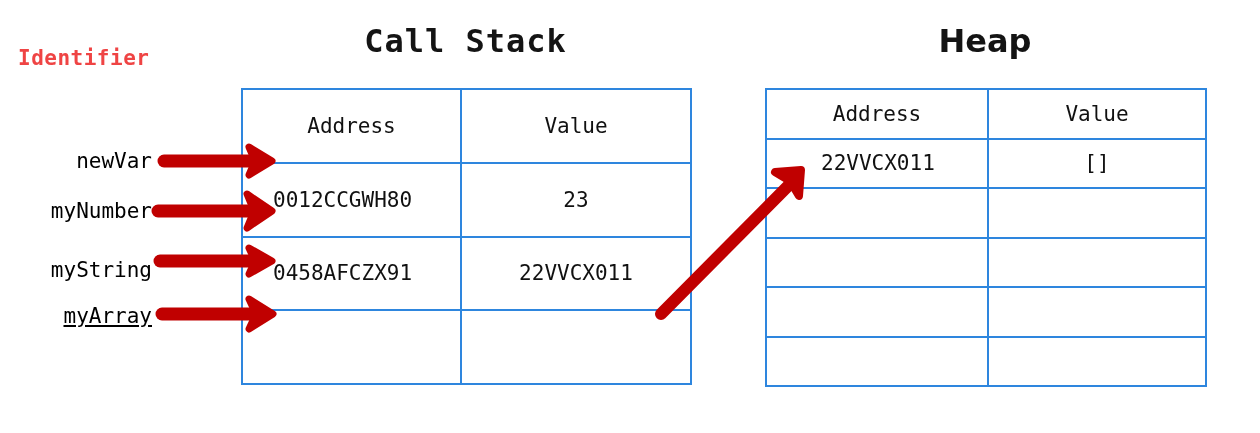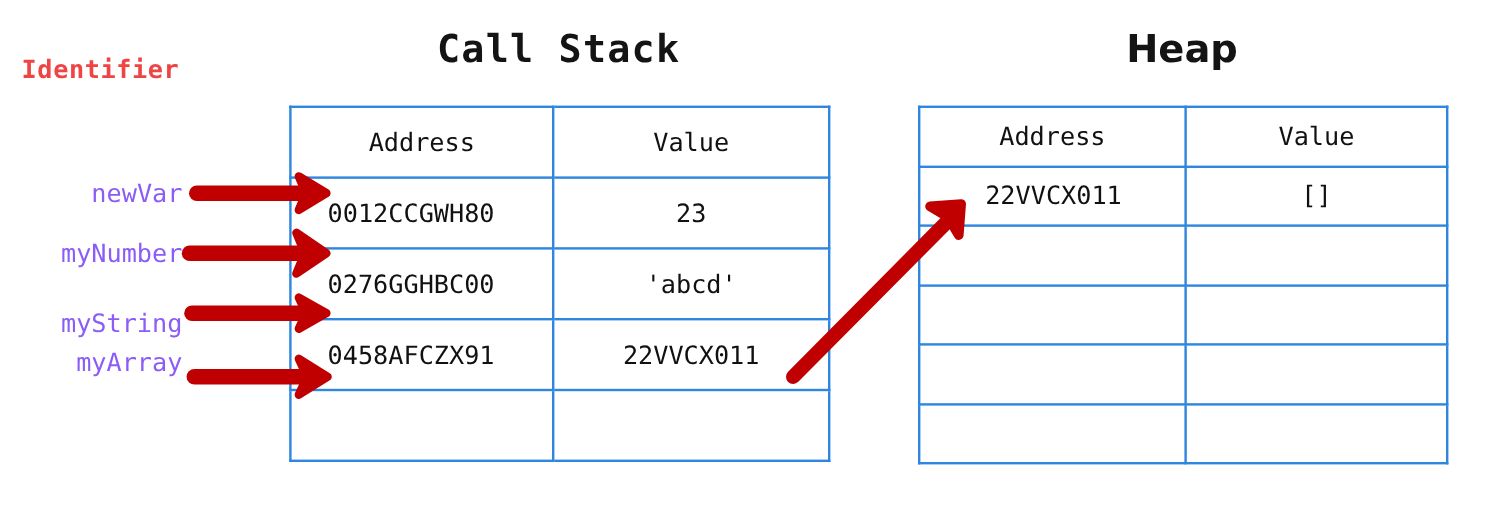--- a/index.html
+++ b/index.html
@@ -105,21 +105,21 @@
     padding-left: 54px;
   }
 
   
   .ident-name {
     position: absolute;
     right: 1108px;              
     text-align: right;
     font-size: 21px;
     font-family: "DejaVu Sans Mono", "Liberation Mono", monospace;
-    color: #8b5cf6;
+    color: #000000;
     white-space: nowrap;
     transform: translateY(-50%);
   }
 
   
   #arrow-layer {
     position: absolute;
     left: 0;
     top: 0;
     width: 1260px;
@@ -134,41 +134,37 @@
 
   <div id="identifier-label">Identifier</div>
 
   <div class="title" id="title-callstack">Call Stack</div>
 
   <div class="title" id="title-heap">Heap</div>
 
   <div class="ident-name" style="top:161px;">newVar</div>
   <div class="ident-name" style="top:211px;margin-left:40px;">myNumber</div>
   <div class="ident-name" style="top:270px;">myString</div>
-  <div class="ident-name" style="top:302px;">myArray</div>
+  <div class="ident-name" style="top:316px;text-decoration:underline;">myArray</div>
 
   <table class="mem-table" id="table-callstack">
     <colgroup>
         <col class="c-addr">
         <col class="c-val">
       </colgroup>
     <tbody>
       <tr>
         <td class="hdr">Address</td>
         <td class="hdr">Value</td>
       </tr>
       <tr>
         <td class="addr-cell">0012CCGWH80</td>
         <td>23</td>
       </tr>
       <tr>
-        <td class="addr-cell">0276GGHBC00</td>
-        <td>'abcd'</td>
-      </tr>
-      <tr>
         <td class="addr-cell">0458AFCZX91</td>
         <td>22VVCX011</td>
       </tr>
       <tr>
         <td class="addr-cell"></td>
         <td></td>
       </tr>
     </tbody>
   </table>
 

